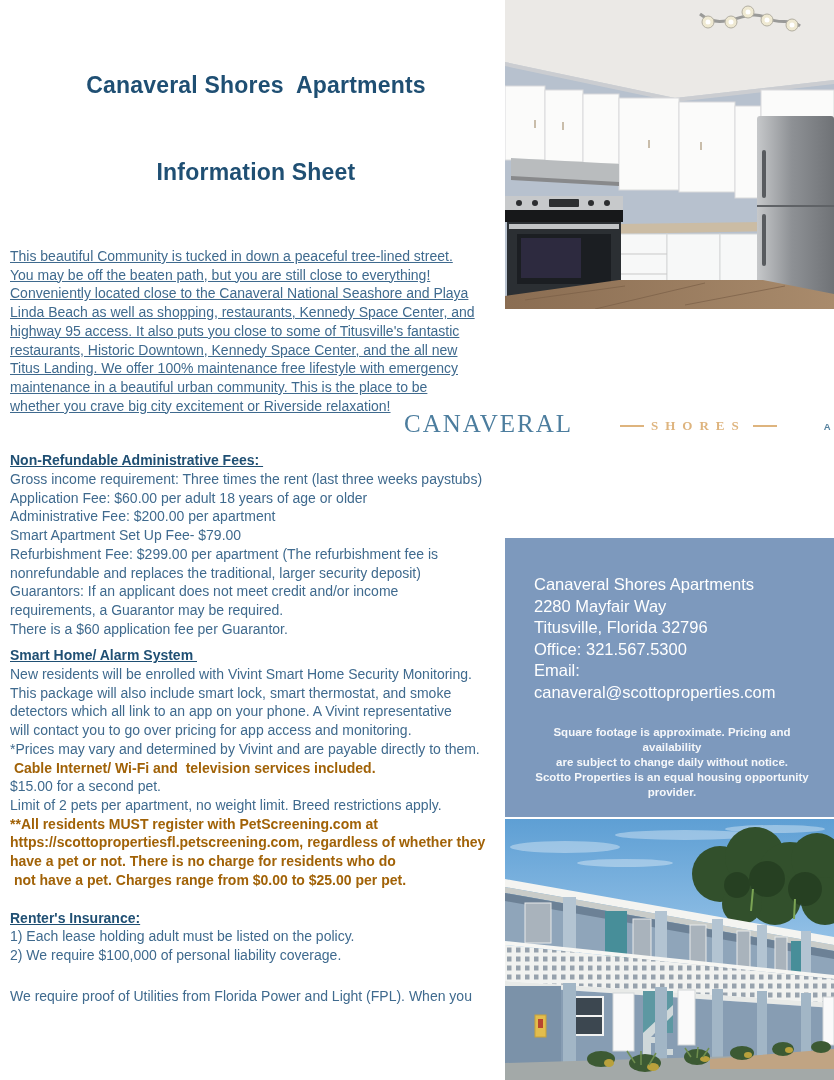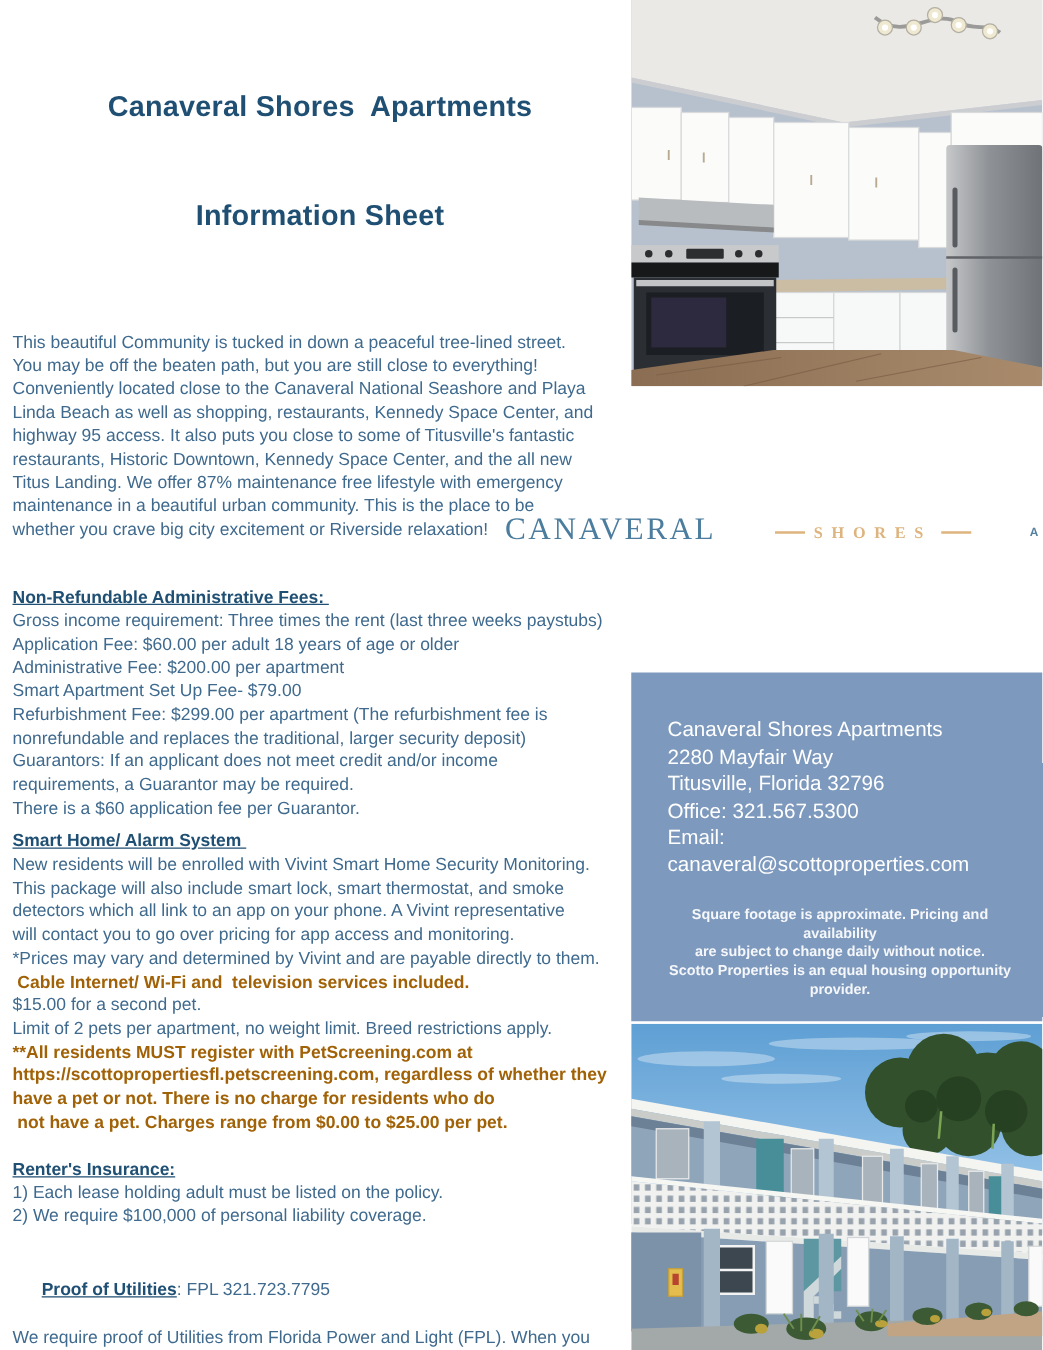--- a/index.html
+++ b/index.html
@@ -9,21 +9,21 @@
     font-family:"Liberation Sans",sans-serif;
   }
   
   .left-col{position:absolute;left:10px;top:13px;width:492px;color:#3f6a8e;}
   .doc-title{color:#1f4f73;font-weight:bold;font-size:23px;line-height:29px;
     text-align:center;white-space:pre;letter-spacing:.2px;}
   .line{font-size:14px;line-height:18.7px;white-space:pre;}
   .b{font-weight:bold;color:#a16207;}
   .h{font-weight:bold;color:#1f4f73;text-decoration:underline;}
   .hu{text-decoration:underline;}
-  .intro{margin-top:19px;}
+  .intro{margin-top:2px;text-decoration:underline;}
   .sec-admin{margin-top:36px;}
   .sec-smart{margin-top:8px;}
   .sec-renters{margin-top:19px;}
   .sec-util{margin-top:22px;}
   
   .photo{position:absolute;left:505px;width:329px;display:block;}
   #kitchen{top:0;height:309px;}
   #building{top:819px;height:261px;}
   .logo-wrap{position:absolute;left:505px;top:372px;width:329px;height:104px;
     display:flex;align-items:center;justify-content:center;gap:9px;}
@@ -51,21 +51,21 @@
     <div>Information Sheet</div>
   </div>
 
   <div class="intro">
     <div class="line">This beautiful Community is tucked in down a peaceful tree-lined street.</div>
     <div class="line">You may be off the beaten path, but you are still close to everything!</div>
     <div class="line">Conveniently located close to the Canaveral National Seashore and Playa</div>
     <div class="line">Linda Beach as well as shopping, restaurants, Kennedy Space Center, and</div>
     <div class="line">highway 95 access. It also puts you close to some of Titusville's fantastic</div>
     <div class="line">restaurants, Historic Downtown, Kennedy Space Center, and the all new</div>
-    <div class="line">Titus Landing. We offer 87% maintenance free lifestyle with emergency</div>
+    <div class="line">Titus Landing. We offer 100% maintenance free lifestyle with emergency</div>
     <div class="line">maintenance in a beautiful urban community. This is the place to be</div>
     <div class="line">whether you crave big city excitement or Riverside relaxation!</div>
   </div>
 
   <div class="sec-admin">
     <div class="line"><span class="h">Non-Refundable Administrative Fees: </span></div>
     <div class="line">Gross income requirement: Three times the rent (last three weeks paystubs)</div>
     <div class="line">Application Fee: $60.00 per adult 18 years of age or older</div>
     <div class="line">Administrative Fee: $200.00 per apartment</div>
     <div class="line">Smart Apartment Set Up Fee- $79.00</div>
@@ -95,23 +95,20 @@
     <div class="line b"> not have a pet. Charges range from $0.00 to $25.00 per pet.</div>
   </div>
 
   <div class="sec-renters">
     <div class="line"><span class="h">Renter's Insurance:</span></div>
     <div class="line">1) Each lease holding adult must be listed on the policy.</div>
     <div class="line">2) We require $100,000 of personal liability coverage.</div>
   </div>
 
   <div class="sec-util">
-    <div class="line">
-      <span class="h">Proof of Utilities</span><span>: FPL 321.723.7795</span>
-    </div>
     <div class="line">We require proof of Utilities from Florida Power and Light (FPL). When you</div>
 
   </div>
 
 </div>
 
 <svg id="kitchen" class="photo" viewBox="0 0 329 309" xmlns="http://www.w3.org/2000/svg">
   <defs>
     <linearGradient id="fr" x1="0" y1="0" x2="1" y2="0">
       <stop offset="0" stop-color="#c6c8ca"></stop>

